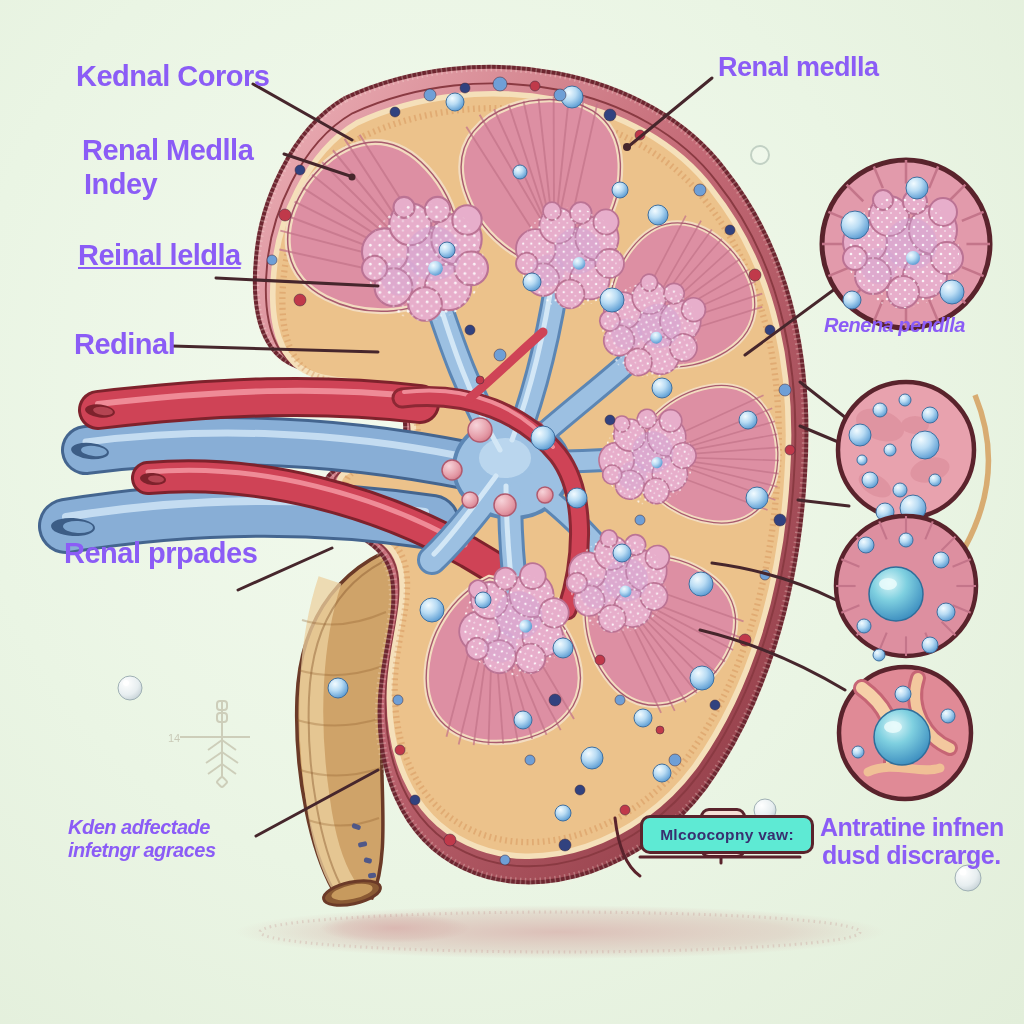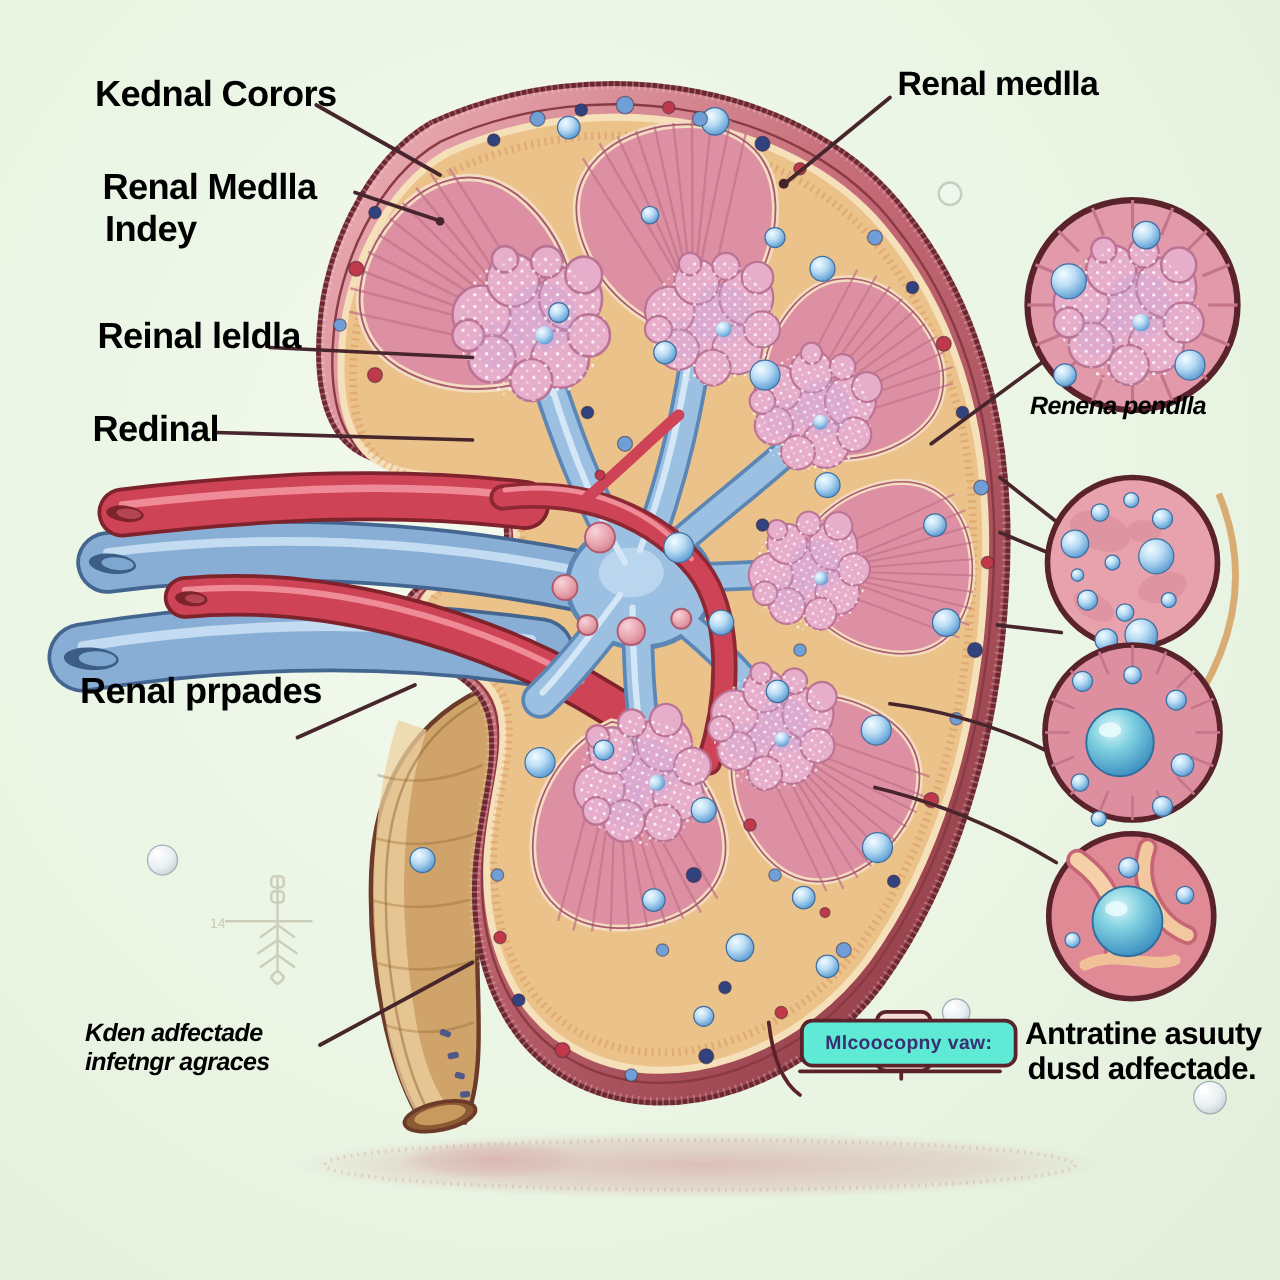--- a/index.html
+++ b/index.html
@@ -4,21 +4,21 @@
 <style>
   html,body{margin:0;padding:0;}
   body{
     width:1024px;height:1024px;position:relative;overflow:hidden;
     background:radial-gradient(ellipse at 42% 38%, #f3faee 0%, #eaf5e4 55%, #e2eeda 100%);
     font-family:"Liberation Sans", sans-serif;
   }
   .stage{position:absolute;inset:0;}
   svg{position:absolute;left:0;top:0;}
   .lbl{
-    position:absolute;font-weight:700;color:#000000;letter-spacing:-0.5px;
+    position:absolute;font-weight:700;color:#8b5cf6;letter-spacing:-0.5px;
     line-height:1.16;white-space:nowrap;
   }
   .fs29{font-size:29px;} .fs28{font-size:20px;font-style:italic;} .fs27{font-size:27px;} .fs25{font-size:25px;line-height:1.1;}
   .abox{
     position:absolute;left:700px;top:808px;width:40px;height:44px;
     background:#f6ded6;border:3.5px solid #5a232c;border-radius:9px;
     display:flex;align-items:center;justify-content:center;
     font-weight:700;font-size:25px;color:#2b2b6e;
   }
   .mbox{
@@ -444,29 +444,29 @@
 
   <g stroke="#5a232c" stroke-width="3" fill="none" stroke-linecap="round">
     <path d="M 615,818 Q 620,862 640,876"></path>
     <line x1="640" y1="857" x2="800" y2="857"></line>
     <line x1="721" y1="853" x2="721" y2="863"></line>
   </g>
 </svg>
 
 <div class="lbl fs29" style="left:76px;top:60px;"><span>Kednal Corors</span></div>
 <div class="lbl fs29" style="left:82px;top:134px;"><span>Renal Medlla</span><span class="cap3">Indey</span></div>
-<div class="lbl fs29" style="left:78px;top:253px;"><span>Reinal leldla</span></div>
+<div class="lbl fs29" style="left:78px;top:239px;text-decoration:underline;"><span>Reinal leldla</span></div>
 <div class="lbl fs29" style="left:74px;top:328px;"><span>Redinal</span></div>
 <div class="lbl fs29" style="left:64px;top:537px;"><span>Renal prpades</span></div>
 <div class="lbl fs28" style="left:68px;top:816px;"><span>Kden adfectade</span><span class="ind1">infetngr agraces</span></div>
 <div class="lbl fs27" style="left:718px;top:52px;"><span>Renal medlla</span></div>
 <div class="lbl fs28" style="left:824px;top:314px;"><span>Renena pendlla</span></div>
 <div class="lbl fs25" style="left:820px;top:814px;">
-  <span>Antratine asuuty</span>
-  <span class="cap3">dusd adfectade.</span>
+  <span>Antratine infnen</span>
+  <span class="cap3">dusd discrarge.</span>
 </div>
 
 <div class="abox">
       <span>A</span>
     </div>
 <div class="mbox">
       <span>Mlcoocopny vaw:</span>
     </div>
 </div>
 

